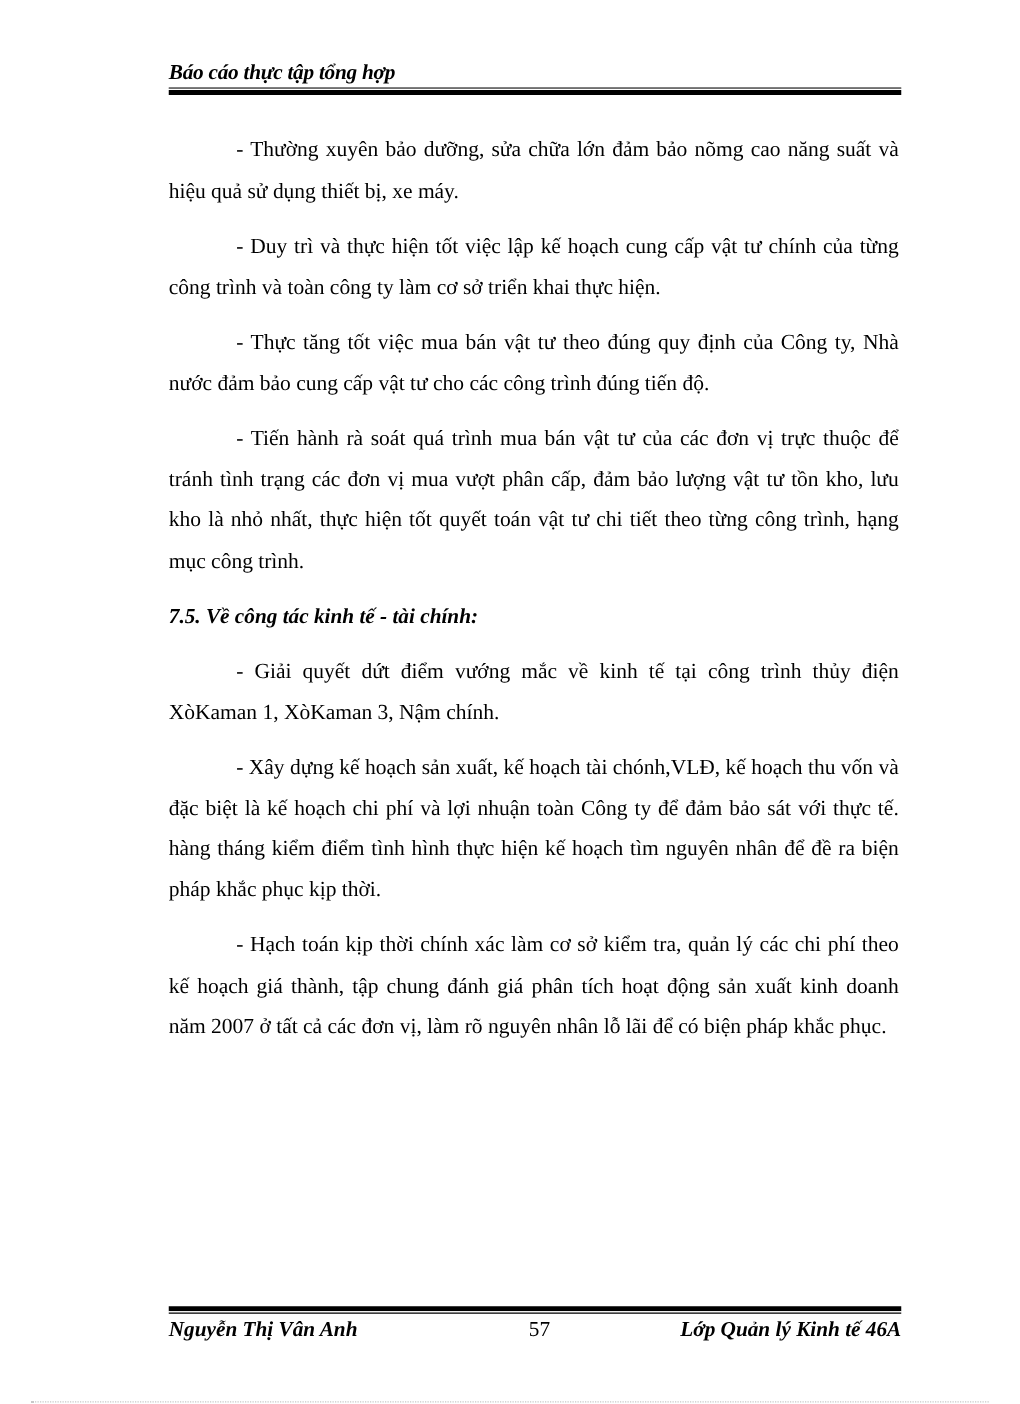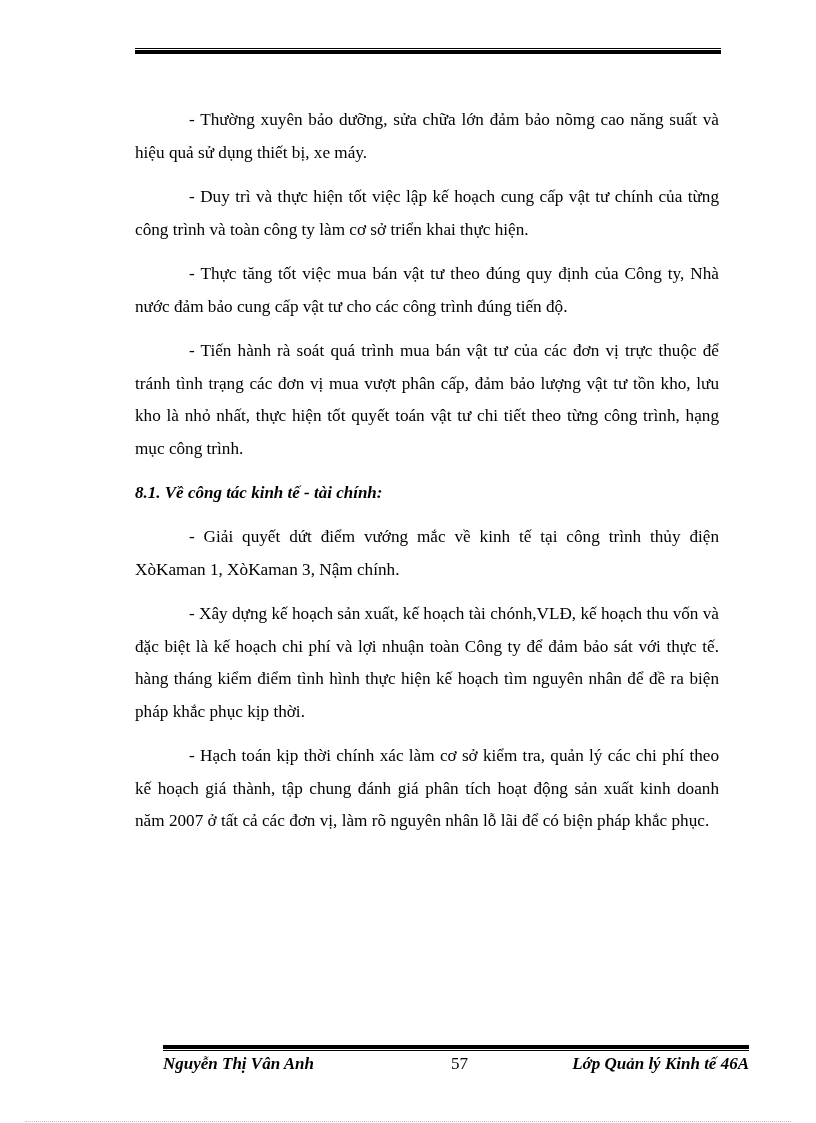--- a/index.html
+++ b/index.html
@@ -61,21 +61,20 @@
       font-style: italic;
       font-size: 17px;
       margin: 0 0 12px 0;
       line-height: 32px;
     }
     .page-footer {
       position: absolute;
       left: 135px;
       top: 1045px;
       width: 586px;
-      margin-left: 28px;
     }
     .footer-row {
       display: flex;
       justify-content: space-between;
       align-items: baseline;
       margin-top: 2px;
       font-size: 17px;
       line-height: 22px;
     }
     .footer-author, .footer-class {
@@ -93,32 +92,33 @@
       top: 1121px;
       width: 766px;
       height: 0;
       border-top: 1px dotted #c8c8c8;
     }
   </style>
 </head>
 <body>
 
 <div class="page-header">
+  <span class="header-title">Báo cáo thực tập tổng hợp</span>
   <div class="rule-thin"></div>
   <div class="rule-gap"></div>
   <div class="rule-thick"></div>
 </div>
 
 <div class="content">
   <p class="para">- Thường xuyên bảo dưỡng, sửa chữa lớn đảm bảo nõmg cao năng suất và hiệu quả sử dụng thiết bị, xe máy.</p>
   <p class="para">- Duy trì và thực hiện tốt việc lập kế hoạch cung cấp vật tư chính của từng công trình và toàn công ty làm cơ sở triển khai thực hiện.</p>
   <p class="para">- Thực tăng tốt việc mua bán vật tư theo đúng quy định của Công ty, Nhà nước đảm bảo cung cấp vật tư cho các công trình đúng tiến độ.</p>
   <p class="para">- Tiến hành rà soát quá trình mua bán vật tư của các đơn vị trực thuộc để tránh tình trạng các đơn vị mua vượt phân cấp, đảm bảo lượng vật tư tồn kho, lưu kho là nhỏ nhất, thực hiện tốt quyết toán vật tư chi tiết theo từng công trình, hạng mục công trình.</p>
 
-  <h3 class="section-heading">8.1. Về công tác kinh tế - tài chính:</h3>
+  <h3 class="section-heading">7.5. Về công tác kinh tế - tài chính:</h3>
 
   <p class="para">- Giải quyết dứt điểm vướng mắc về kinh tế tại công trình thủy điện XòKaman 1, XòKaman 3, Nậm chính.</p>
   <p class="para">- Xây dựng kế hoạch sản xuất, kế hoạch tài chónh,VLĐ, kế hoạch thu vốn và đặc biệt là kế hoạch chi phí và lợi nhuận toàn Công ty để đảm bảo sát với thực tế. hàng tháng kiểm điểm tình hình thực hiện kế hoạch tìm nguyên nhân để đề ra biện pháp khắc phục kịp thời.</p>
   <p class="para">- Hạch toán kịp thời chính xác làm cơ sở kiểm tra, quản lý các chi phí theo kế hoạch giá thành, tập chung đánh giá phân tích hoạt động sản xuất kinh doanh năm 2007 ở tất cả các đơn vị, làm rõ nguyên nhân lỗ lãi để có biện pháp khắc phục.</p>
 </div>
 
 <div class="page-footer">
   <div class="rule-thick"></div>
   <div class="rule-gap"></div>
   <div class="rule-thin"></div>

